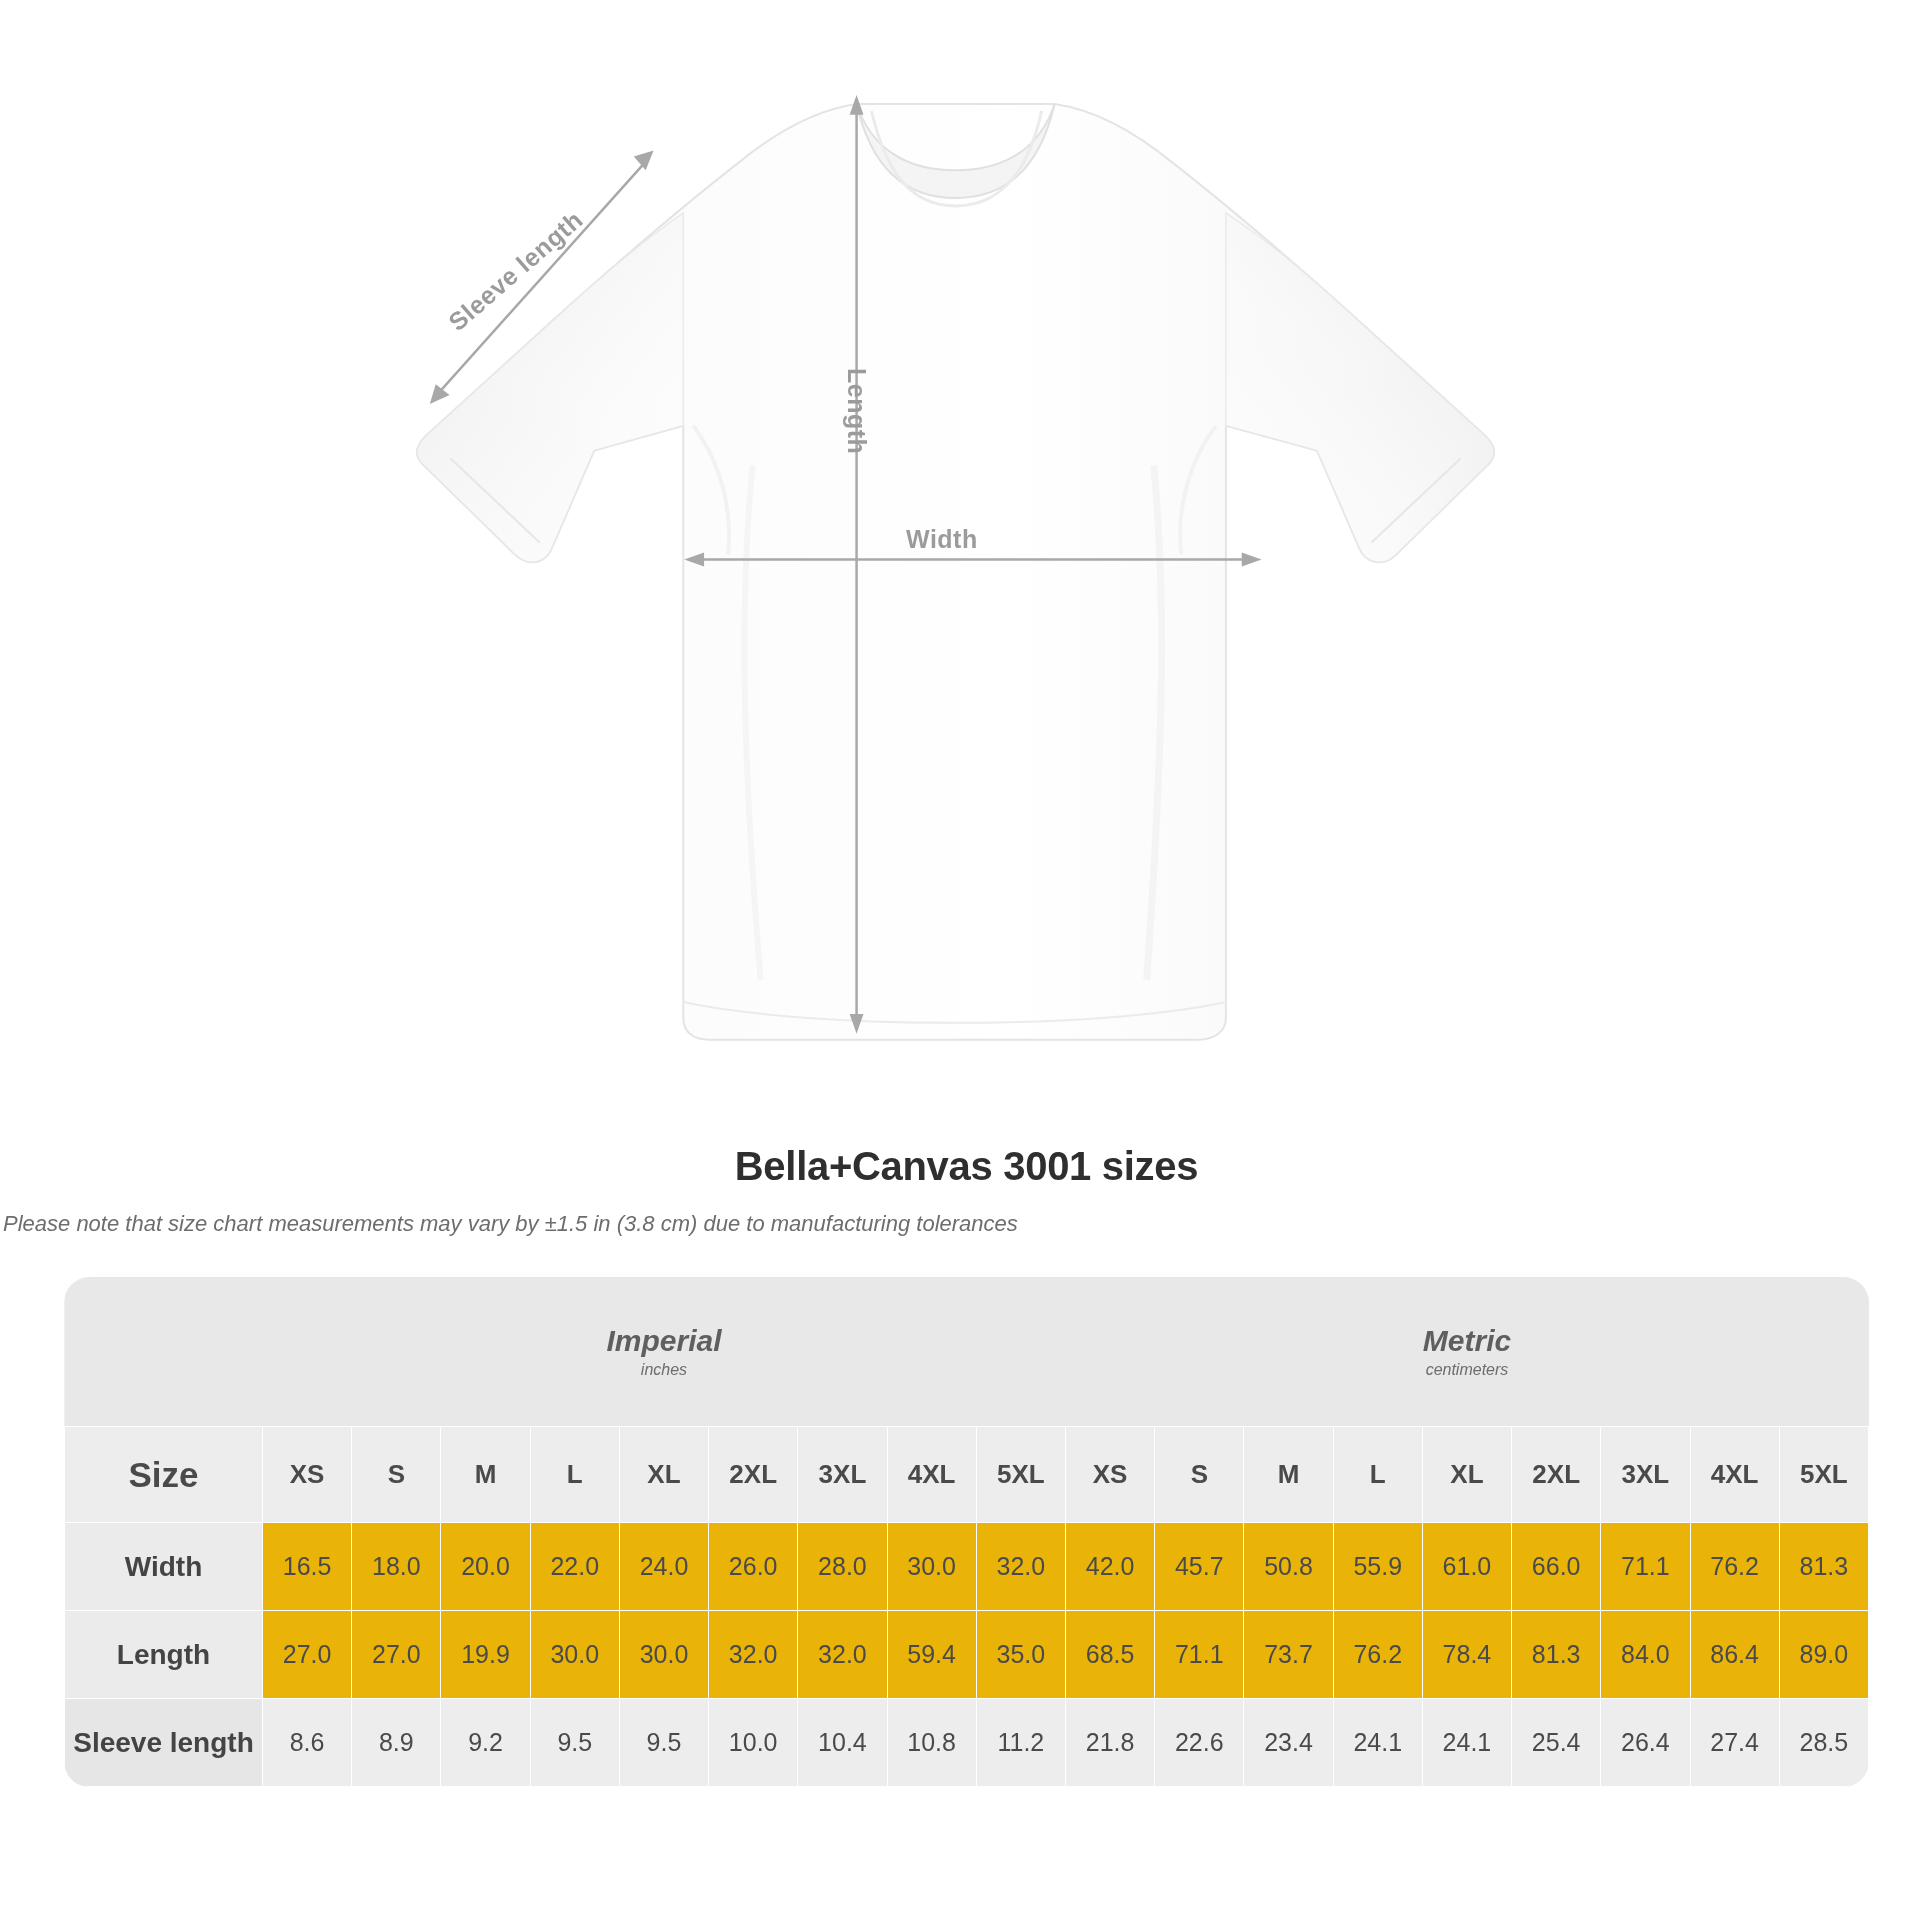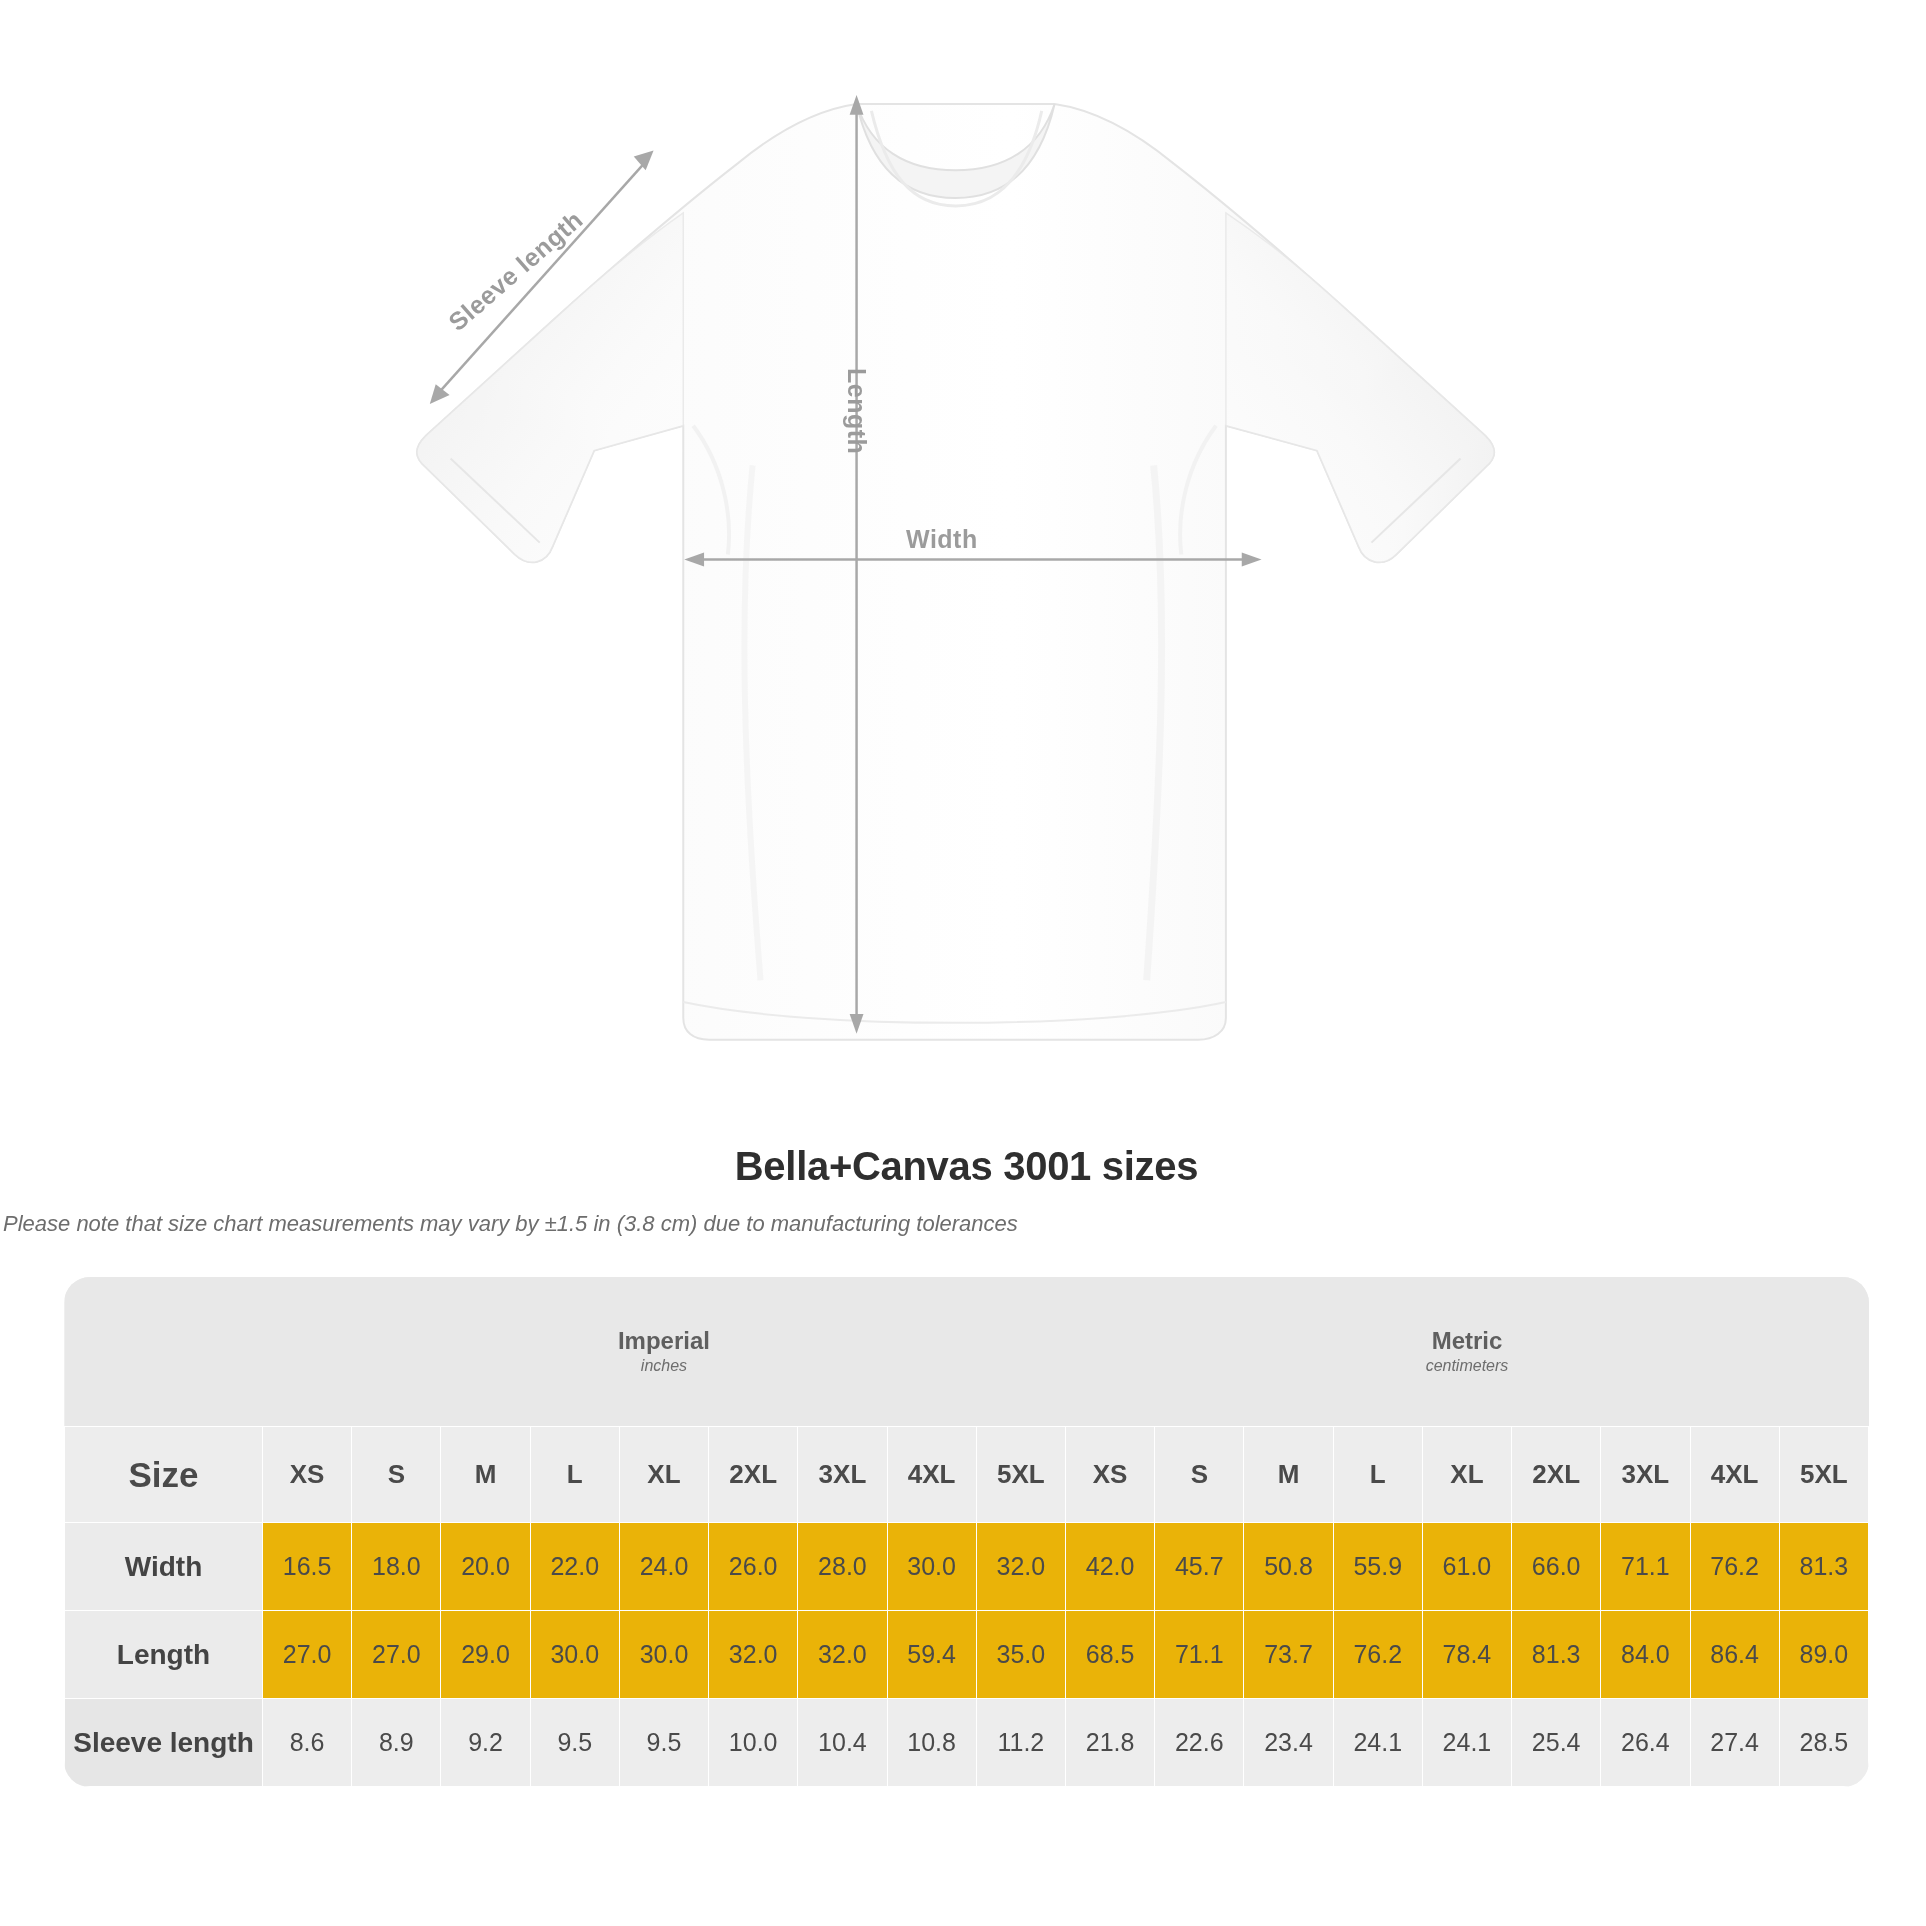--- a/index.html
+++ b/index.html
@@ -108,22 +108,23 @@
   }
 
   
   tr.unit-row td {
     height: 149px;
     border: none;
     background: #e8e8e8;
   }
   tr.unit-row td.spacer { background: #e8e8e8; }
   .unit-name {
-    font-size: 24px;
-    font-weight: bold;
+    font-size: 30px;
+    font-weight: bold;
+    font-style: italic;
     color: #5f5f5f;
     display: block;
     line-height: 1.25;
   }
   .unit-sub {
     font-size: 16px;
     font-style: italic;
     color: #6d6d6d;
     display: block;
     line-height: 1.3;
@@ -316,21 +317,21 @@
             <td class="cell">66.0</td>
             <td class="cell">71.1</td>
             <td class="cell">76.2</td>
             <td class="cell">81.3</td>
           </tr>
 
           <tr class="data-row">
             <td class="rowhead">Length</td>
             <td class="cell">27.0</td>
             <td class="cell">27.0</td>
-            <td class="cell">29.0</td>
+            <td class="cell">19.9</td>
             <td class="cell">30.0</td>
             <td class="cell">30.0</td>
             <td class="cell">32.0</td>
             <td class="cell">32.0</td>
             <td class="cell">59.4</td>
             <td class="cell">35.0</td>
             <td class="cell">68.5</td>
             <td class="cell">71.1</td>
             <td class="cell">73.7</td>
             <td class="cell">76.2</td>

